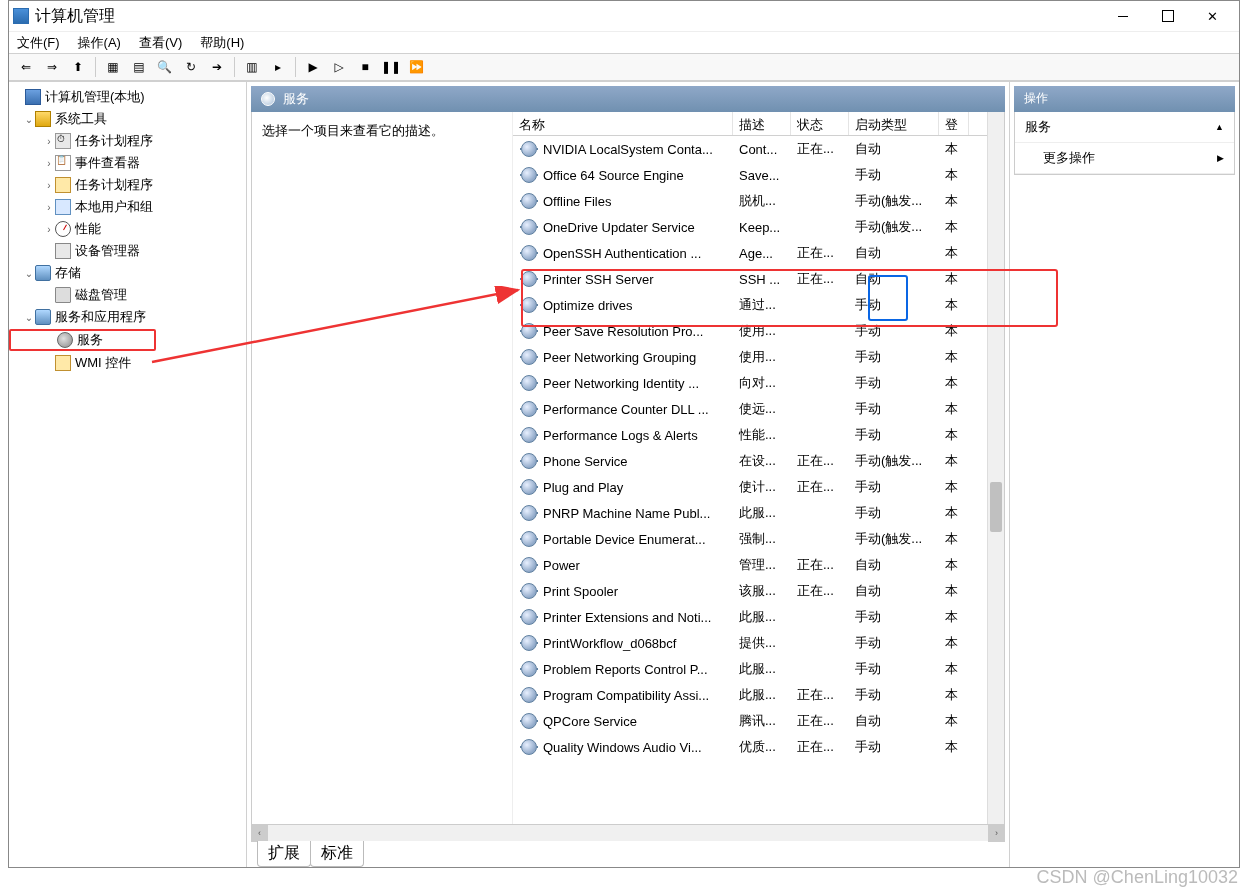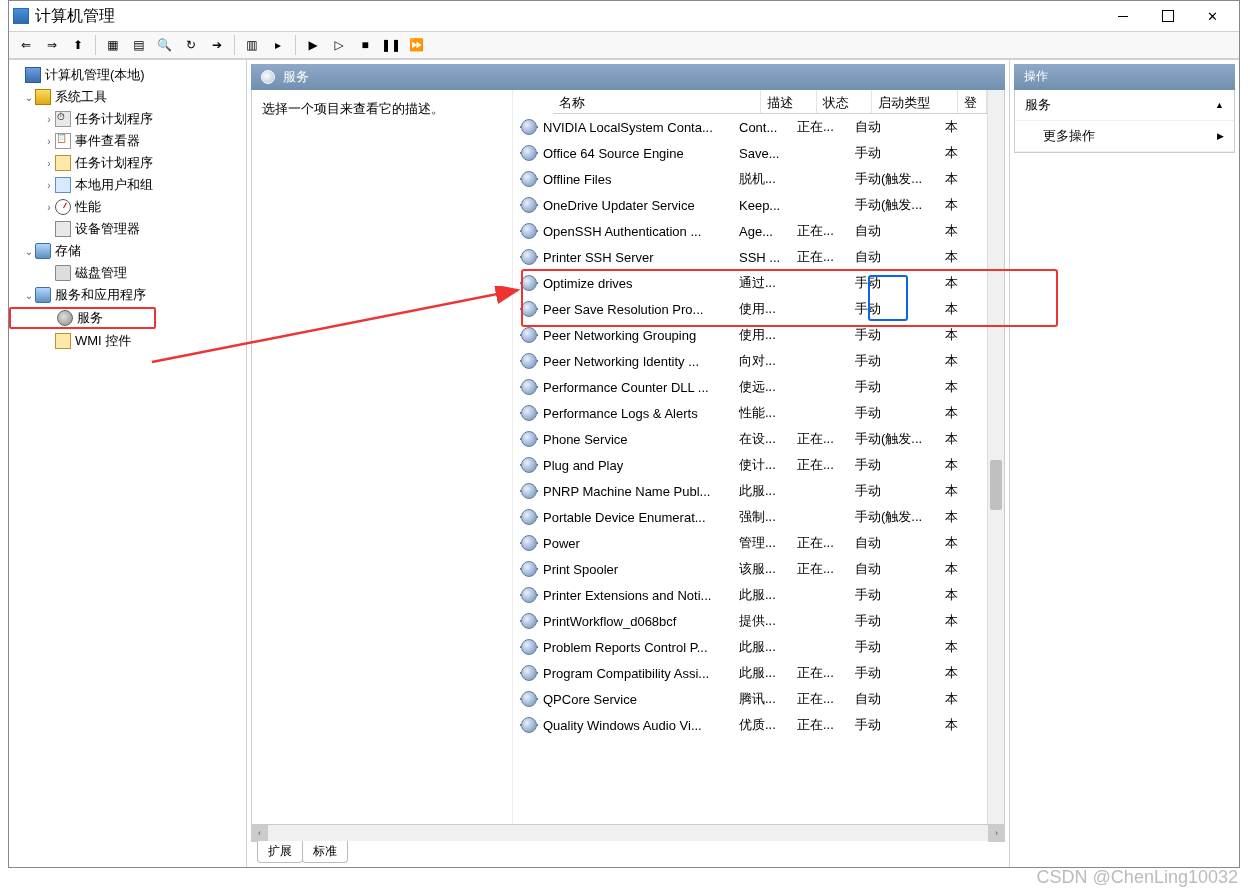--- a/index.html
+++ b/index.html
@@ -39,21 +39,21 @@
 .ticon.svcapp { background: linear-gradient(#b0d8ff, #6090c0); border: 1px solid #4070a0; border-radius: 2px; }
 .ticon.svc { background: radial-gradient(circle at 40% 40%, #e0e0e0, #888); border-radius: 50%; border: 1px solid #666; }
 .ticon.wmi { background: #ffe9a8; border: 1px solid #c09030; }
 .highlighted { border: 2px solid #e33; border-radius: 2px; }
 .center { flex: 1; display: flex; flex-direction: column; min-width: 0; }
 .svchdr { height: 26px; background: linear-gradient(#8fa8c8, #7090b0); color: #fff; display: flex; align-items: center; padding: 0 10px; font-size: 12px; margin: 4px 4px 0 4px; }
 .svchdr .gear { width: 14px; height: 14px; border-radius: 50%; background: radial-gradient(circle at 40% 40%, #fff, #aac0d8); margin-right: 8px; border: 1px solid #fff; }
 .svcbody { flex: 1; display: flex; margin: 0 4px; border-left: 1px solid #ccc; border-right: 1px solid #ccc; min-height: 0; }
 .desccol { width: 260px; padding: 10px; font-size: 12px; }
 .listwrap { flex: 1; display: flex; flex-direction: column; min-width: 0; border-left: 1px solid #eee; }
-.colhdr { display: flex; height: 24px; border-bottom: 1px solid #d0d0d0; background: #fff; font-size: 12px; margin-left: 40px; }
+.colhdr { display: flex; height: 24px; border-bottom: 1px solid #d0d0d0; background: #fff; font-size: 12px; }
 .colhdr > div { padding: 4px 6px; border-right: 1px solid #e4e4e4; overflow: hidden; white-space: nowrap; }
 .c-name { width: 220px; }
 .c-desc { width: 58px; }
 .c-stat { width: 58px; }
 .c-start { width: 90px; }
 .c-log { width: 30px; }
 .rows { flex: 1; overflow: hidden; position: relative; }
 .row { display: flex; height: 26px; align-items: center; font-size: 13px; white-space: nowrap; }
 .row .c-name { display: flex; align-items: center; }
 .gearcell { width: 16px; height: 16px; border-radius: 50%; background: radial-gradient(circle at 35% 35%, #e8f0ff, #8fa8c8 70%); border: 1px solid #6080a0; margin: 0 6px 0 2px; flex-shrink: 0; position: relative; }
@@ -61,21 +61,21 @@
   radial-gradient(circle at 50% 0, #6080a0 1px, transparent 1.5px),
   radial-gradient(circle at 100% 50%, #6080a0 1px, transparent 1.5px),
   radial-gradient(circle at 50% 100%, #6080a0 1px, transparent 1.5px),
   radial-gradient(circle at 0 50%, #6080a0 1px, transparent 1.5px);
 }
 .row > div { padding: 0 6px; overflow: hidden; text-overflow: ellipsis; }
 .hscroll { height: 17px; background: #f0f0f0; border-top: 1px solid #ccc; margin: 0 4px; display: flex; align-items: center; }
 .hscroll .trk { flex: 1; height: 100%; background: #f0f0f0; position: relative; }
 .hscroll .rarrow, .hscroll .larrow { width: 17px; height: 17px; background: #ccc; display: flex; align-items: center; justify-content: center; font-size: 9px; color: #555; }
 .tabs { height: 22px; display: flex; align-items: flex-start; margin: 0 4px 4px 4px; padding-left: 6px; }
-.tab { border: 1px solid #bbb; border-top: none; border-radius: 0 0 4px 4px; padding: 2px 10px; font-size: 12px; background: #fff; margin-right: -1px; }
+.tab { border: 1px solid #bbb; border-top: none; border-radius: 0 0 4px 4px; padding: 2px 10px; font-size: 16px; background: #fff; margin-right: -1px; }
 .tab.active { background: #fff; }
 .vscroll { width: 17px; background: #f0f0f0; border-left: 1px solid #ddd; position: relative; }
 .vscroll .thumb { position: absolute; left: 2px; right: 2px; top: 370px; height: 50px; background: #c0c0c0; border-radius: 2px; }
 .actions { width: 230px; border-left: 1px solid #d0d0d0; display: flex; flex-direction: column; }
 .actions .ahdr { height: 26px; background: linear-gradient(#8fa8c8, #7090b0); color: #fff; padding: 4px 10px; font-size: 12px; margin: 4px 4px 0 4px; }
 .actions .asub { margin: 0 4px; border: 1px solid #ccc; border-top: none; }
 .actions .arow { display: flex; align-items: center; justify-content: space-between; padding: 6px 10px; font-size: 12px; border-bottom: 1px solid #eee; }
 .actions .arow .tri { font-size: 9px; }
 .redbox { position: absolute; border: 2px solid #e33; border-radius: 3px; pointer-events: none; }
 .bluebox { position: absolute; border: 2px solid #0a66e4; border-radius: 3px; pointer-events: none; }
@@ -91,20 +91,26 @@
     <span class="appicon"></span>
     <span class="title">计算机管理</span>
     <span class="spacer"></span>
     <div class="winbtns">
       <div class="winbtn minimize"></div>
       <div class="winbtn maximize"></div>
       <div class="winbtn close"></div>
     </div>
   </div>
 
+  <div class="menubar">
+    <span>文件(F)</span>
+    <span>操作(A)</span>
+    <span>查看(V)</span>
+    <span>帮助(H)</span>
+  </div>
 
   <div class="toolbar" id="toolbar">
       <div class="tbtn">⇐</div>
       <div class="tbtn">⇒</div>
       <div class="tbtn">⬆</div>
       <div class="tsep"></div>
       <div class="tbtn">▦</div>
       <div class="tbtn">▤</div>
       <div class="tbtn">🔍</div>
       <div class="tbtn">↻</div>

